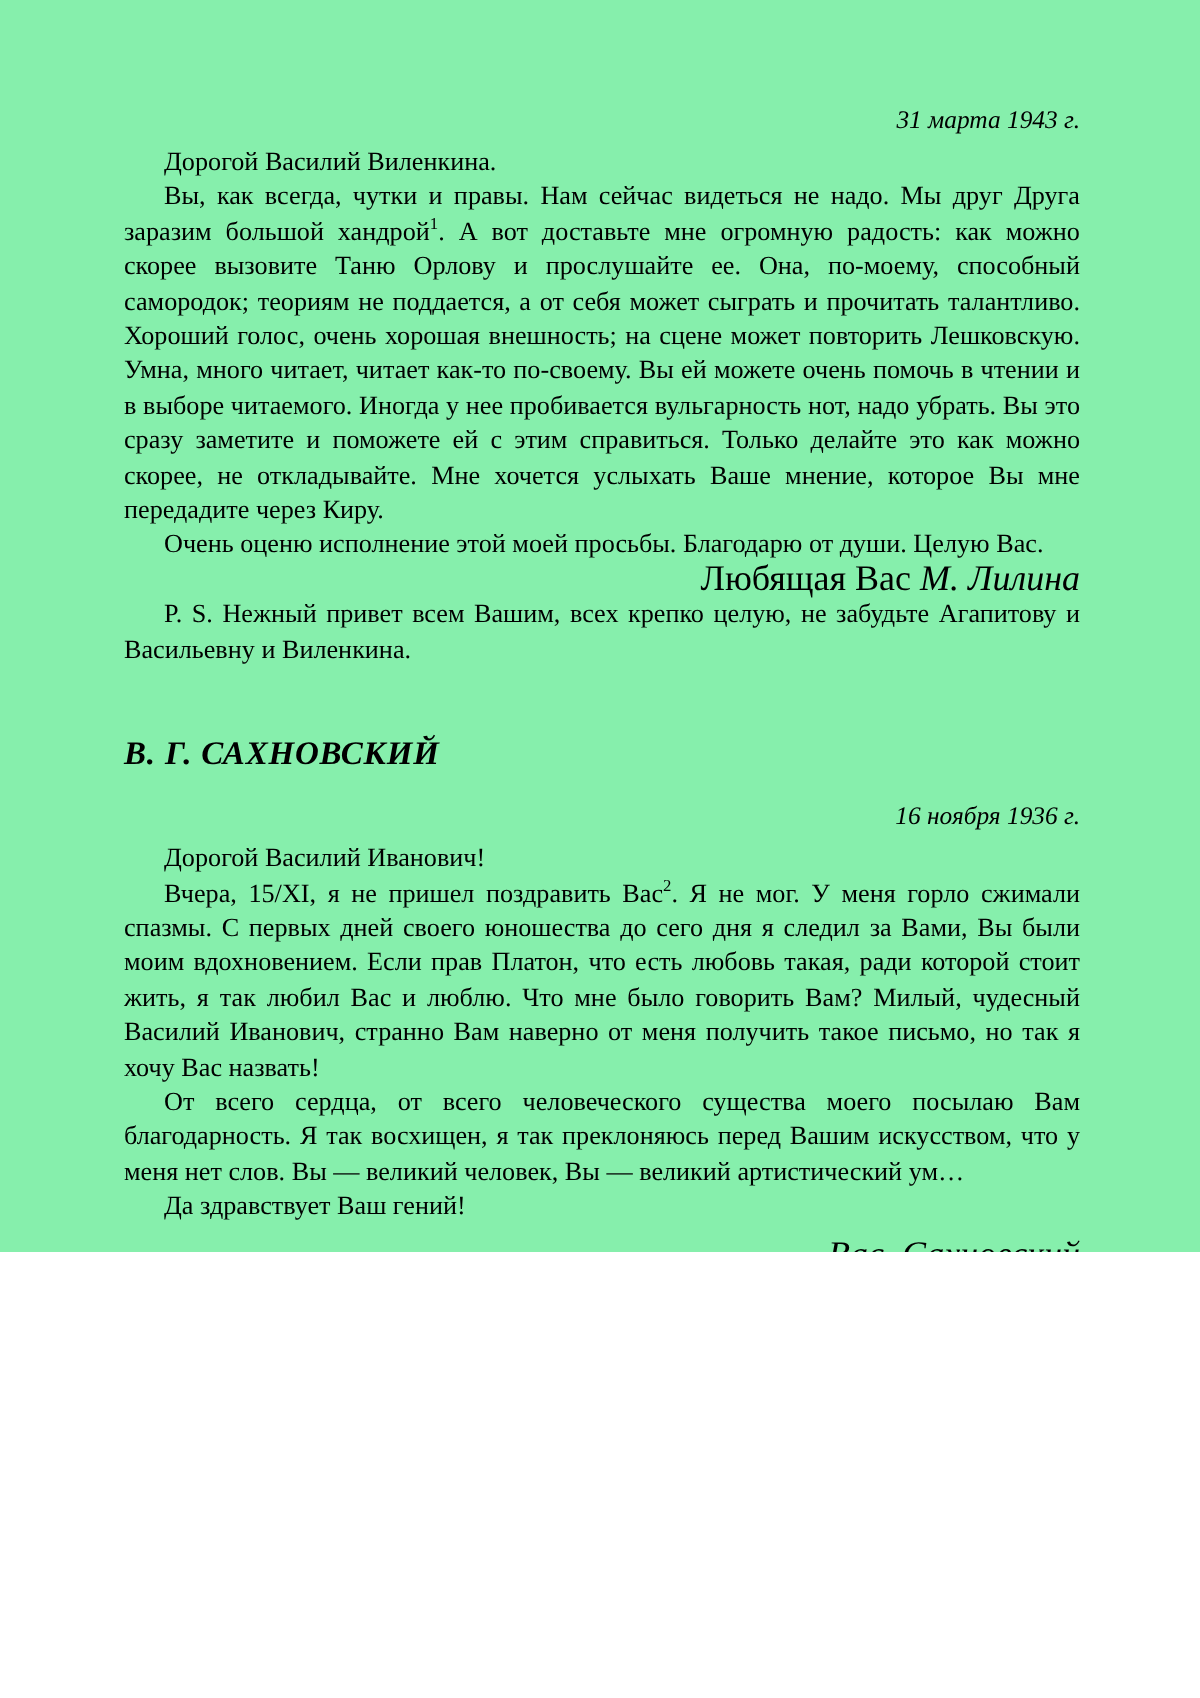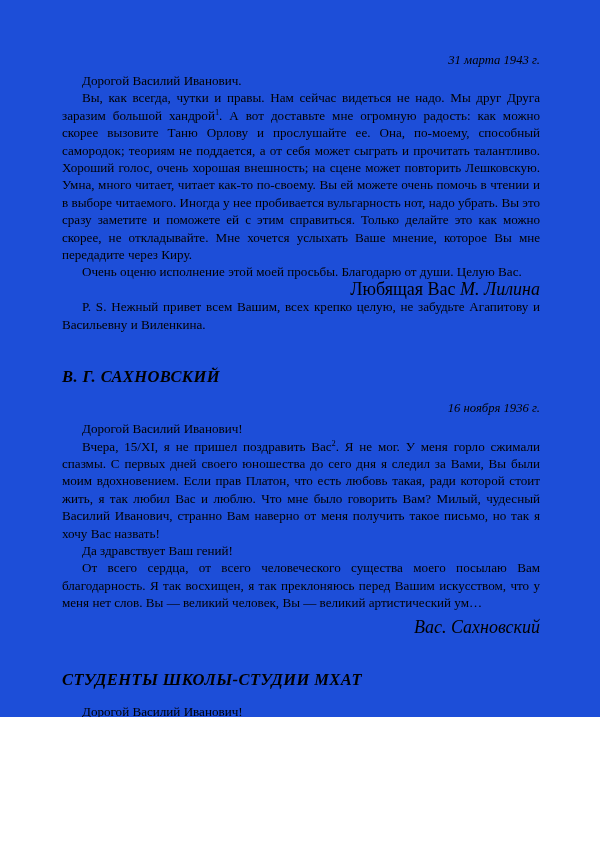--- a/index.html
+++ b/index.html
@@ -7,22 +7,22 @@
     padding: 0;
     background: #ffffff;
   }
   body {
     font-family: "Liberation Serif", "DejaVu Serif", serif;
     color: #000000;
   }
   .page {
     position: relative;
     width: 600px;
-    height: 717px;
-    background: #1d4ed8;
+    height: 626px;
+    background: #86efac;
     box-sizing: border-box;
     overflow: hidden;
   }
   .content {
     position: absolute;
     left: 62px;
     top: 52px;
     width: 478px;
   }
   .date-line {
@@ -100,21 +100,21 @@
 </head>
 <body>
 
 <div class="page">
 
   <div class="content">
 
     <div>
       <p class="date-line">31 марта 1943 г.</p>
 
-      <p class="salutation">Дорогой Василий Иванович.</p>
+      <p class="salutation">Дорогой Василий Виленкина.</p>
 
       <p class="body-par"><span>Вы, как всегда, чутки и правы. Нам сейчас видеться не надо. Мы друг Друга заразим большой хандрой</span><sup class="ref">1</sup><span>. А вот доставьте мне огромную радость: как можно скорее вызовите Таню Орлову и прослушайте ее. Она, по-моему, способный самородок; теориям не поддается, а от себя может сыграть и прочитать талантливо. Хороший голос, очень хорошая внешность; на сцене может повторить Лешковскую. Умна, много читает, читает как-то по-своему. Вы ей можете очень помочь в чтении и в выборе читаемого. Иногда у нее пробивается вульгарность нот, надо убрать. Вы это сразу заметите и поможете ей с этим справиться. Только делайте это как можно скорее, не откладывайте. Мне хочется услыхать Ваше мнение, которое Вы мне передадите через Киру.</span></p>
 
       <p class="body-par">Очень оценю исполнение этой моей просьбы. Благодарю от души. Целую Вас.</p>
 
       <p class="signature"><span>Любящая Вас </span><span class="sig-name">М. Лилина</span></p>
 
       <p class="body-par">P. S. Нежный привет всем Вашим, всех крепко целую, не забудьте Агапитову и Васильевну и Виленкина.</p>
     </div>
 
@@ -124,23 +124,23 @@
       <p class="section-heading">В. Г. САХНОВСКИЙ</p>
 
       <div class="spacer-sm"></div>
 
       <p class="date-line">16 ноября 1936 г.</p>
 
       <p class="salutation">Дорогой Василий Иванович!</p>
 
       <p class="body-par"><span>Вчера, 15/XI, я не пришел поздравить Вас</span><sup class="ref">2</sup><span>. Я не мог. У меня горло сжимали спазмы. С первых дней своего юношества до сего дня я следил за Вами, Вы были моим вдохновением. Если прав Платон, что есть любовь такая, ради которой стоит жить, я так любил Вас и люблю. Что мне было говорить Вам? Милый, чудесный Василий Иванович, странно Вам наверно от меня получить такое письмо, но так я хочу Вас назвать!</span></p>
 
+      <p class="body-par">От всего сердца, от всего человеческого существа моего посылаю Вам благодарность. Я так восхищен, я так преклоняюсь перед Вашим искусством, что у меня нет слов. Вы — великий человек, Вы — великий артистический ум…</p>
+
       <p class="body-par">Да здравствует Ваш гений!</p>
-
-      <p class="body-par">От всего сердца, от всего человеческого существа моего посылаю Вам благодарность. Я так восхищен, я так преклоняюсь перед Вашим искусством, что у меня нет слов. Вы — великий человек, Вы — великий артистический ум…</p>
 
       <div class="spacer-xs"></div>
 
       <p class="signature all-italic">Вас. Сахновский</p>
     </div>
 
     <div class="spacer-lg"></div>
 
     <div>
       <p class="section-heading">СТУДЕНТЫ ШКОЛЫ-СТУДИИ МХАТ</p>

